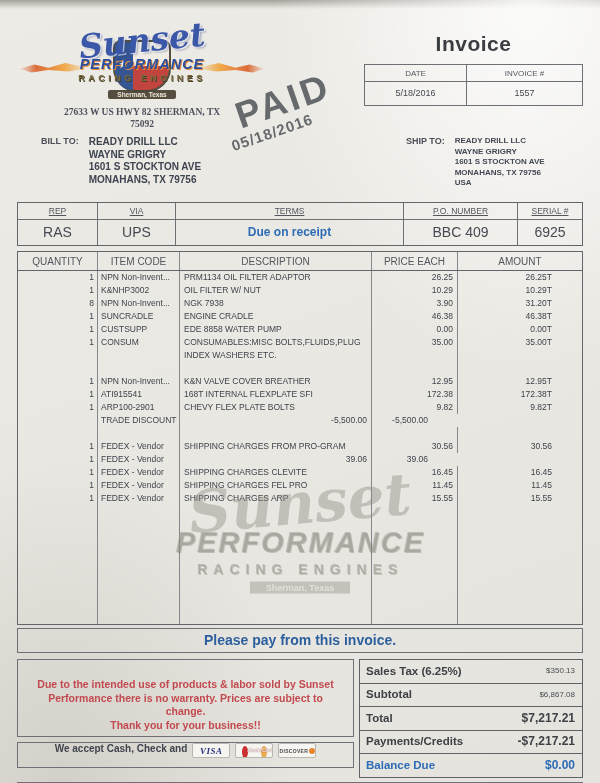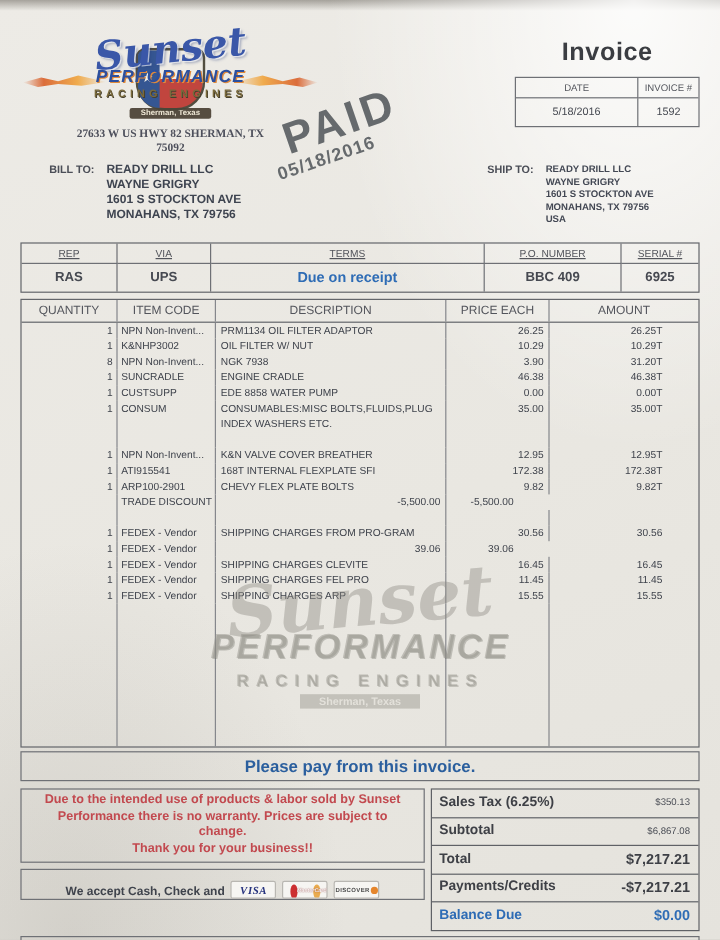--- a/index.html
+++ b/index.html
@@ -32,21 +32,21 @@
     text-shadow:1px 1px 0 rgba(255,255,255,.6),2px 2px 2px rgba(40,60,120,.35);}
   .perf{position:relative;font-size:14.5px;font-weight:800;font-style:italic;letter-spacing:1px;
     color:#2c4f9e;margin-top:-2px;text-shadow:1px 1px 0 #e08a3c;}
   .racing{position:relative;font-size:9px;font-weight:800;letter-spacing:3.5px;color:#7a6a3c;
     text-shadow:.7px .7px 0 #453f2e;margin-top:1px;}
   .banner{display:inline-block;font-size:6.5px;font-weight:700;color:#efe8d6;background:#564d41;
     padding:1px 9px;border-radius:2px;margin-top:1px;}
   .addr{margin-top:4px;font-family:"Liberation Serif",serif;font-weight:700;font-size:9.5px;
     line-height:12px;color:#4e505c;}
 
-  .inv-head{width:154px;margin-top:8px;}
+  .inv-head{width:219px;margin-top:8px;}
   .inv-title{text-align:center;font-size:21px;font-weight:700;color:#3b3d42;letter-spacing:.5px;
     margin-bottom:8px;}
   .dt{display:grid;grid-template-columns:102px 1fr;border:1.2px solid #6e7075;}
   .dt-h{font-size:8px;color:#55575e;text-align:center;padding:4px 0 3px;border-bottom:1px solid #6e7075;}
   .dt-h:first-child{border-right:1px solid #6e7075;}
   .dt-v{font-size:9px;text-align:center;padding:6px 0 7px;}
   .dt-v:nth-child(3){border-right:1px solid #6e7075;}
 
   
   .stamp{position:absolute;left:237px;top:84px;transform:rotate(-19deg);color:#54595d;opacity:.88;}
@@ -58,21 +58,21 @@
   .party{display:flex;}
   .p-label{font-size:9px;font-weight:700;color:#4b4e57;margin-right:10px;}
   .bill{margin-left:24px;width:365px;}
   .bill .p-lines{font-size:10px;font-weight:700;line-height:12.5px;color:#3e4450;}
   .ship .p-lines{font-size:8px;font-weight:700;line-height:10.5px;color:#434854;}
 
   
   .order{display:grid;grid-template-columns:80px 78px 228px 114px 1fr;border:1.5px solid #63656a;
     margin-top:4px;}
   .o-h{font-size:8.5px;color:#53555c;text-align:center;padding:3px 0;border-bottom:1px solid #6e7075;text-decoration:underline;}
-  .o-v{font-size:11px;font-weight:700;text-align:center;padding:4px 0 5px;display:flex;
+  .o-v{font-size:14px;font-weight:400;text-align:center;padding:4px 0 5px;display:flex;
     align-items:center;justify-content:center;}
   .o-h:not(:nth-child(5)),.o-v:not(:nth-child(10)){border-right:1px solid #6e7075;}
   .o-terms{color:#2e6cb5;font-size:12px;font-weight:700;}
 
   
   .items{position:relative;border:1.5px solid #63656a;margin-top:5px;height:372px;
     display:flex;flex-direction:column;}
   .ihead,.irow,.ifill{display:grid;grid-template-columns:80px 82px 192px 86px 1fr;}
   .ihead{border-bottom:1.2px solid #63656a;}
   .ih{font-size:10px;color:#53555c;text-align:center;padding:3.5px 0;}
@@ -100,23 +100,23 @@
   .wm-banner{display:inline-block;font-size:9px;font-weight:700;color:rgba(235,233,226,.8);
     background:rgba(150,148,140,.45);padding:1px 16px;margin-top:3px;}
 
   
   .paybar{border:1.2px solid #6e7075;margin-top:3px;text-align:center;padding:3px 0 4px;
     font-size:14px;font-weight:700;color:#2b5f9e;}
 
   
   .bottom{display:flex;margin-top:6px;gap:5px;}
   .b-left{width:337px;}
-  .note{border:1.5px solid #6e7075;padding:2px 2px 4px;text-align:center;
+  .note{border:1.5px solid #6e7075;padding:18px 2px 4px;text-align:center;
     color:#c2494f;font-weight:700;font-size:10.5px;line-height:13.5px;}
-  .accept{border:1.2px solid #6e7075;margin-top:5px;height:24px;display:flex;align-items:flex-end;
+  .accept{border:1.2px solid #6e7075;margin-top:5px;height:24px;display:flex;align-items:flex-start;
     justify-content:center;gap:5px;font-size:10px;font-weight:700;color:#3f434c;}
   .card{position:relative;display:inline-flex;align-items:center;justify-content:center;
     width:38px;height:15px;border-radius:2px;box-sizing:border-box;overflow:hidden;}
   .visa{background:#f6f5f2;border:1px solid #b9b7b2;}
   .visa span{font-family:"Liberation Serif",serif;font-style:italic;font-weight:700;font-size:9px;
     color:#27337e;letter-spacing:.5px;}
   .mc{background:#f6f5f2;border:1px solid #b9b7b2;}
   .mc-c1,.mc-c2{position:absolute;top:1.5px;width:12px;height:12px;border-radius:50%;}
   .mc-c1{left:6px;background:#cc2f31;}
   .mc-c2{left:19px;background:#e8a33d;opacity:.9;}
@@ -162,21 +162,21 @@
         <div>27633 W US HWY 82 SHERMAN, TX</div>
         <div>75092</div>
       </div>
     </div>
     <div class="inv-head">
       <div class="inv-title">Invoice</div>
       <div class="dt">
         <div class="dt-h">DATE</div>
         <div class="dt-h">INVOICE #</div>
         <div class="dt-v">5/18/2016</div>
-        <div class="dt-v">1592</div>
+        <div class="dt-v">1557</div>
       </div>
     </div>
   </div>
 
   <div class="stamp">
     <div class="stamp-word">PAID</div>
     <div class="stamp-date">05/18/2016</div>
   </div>
 
   <div class="parties">

